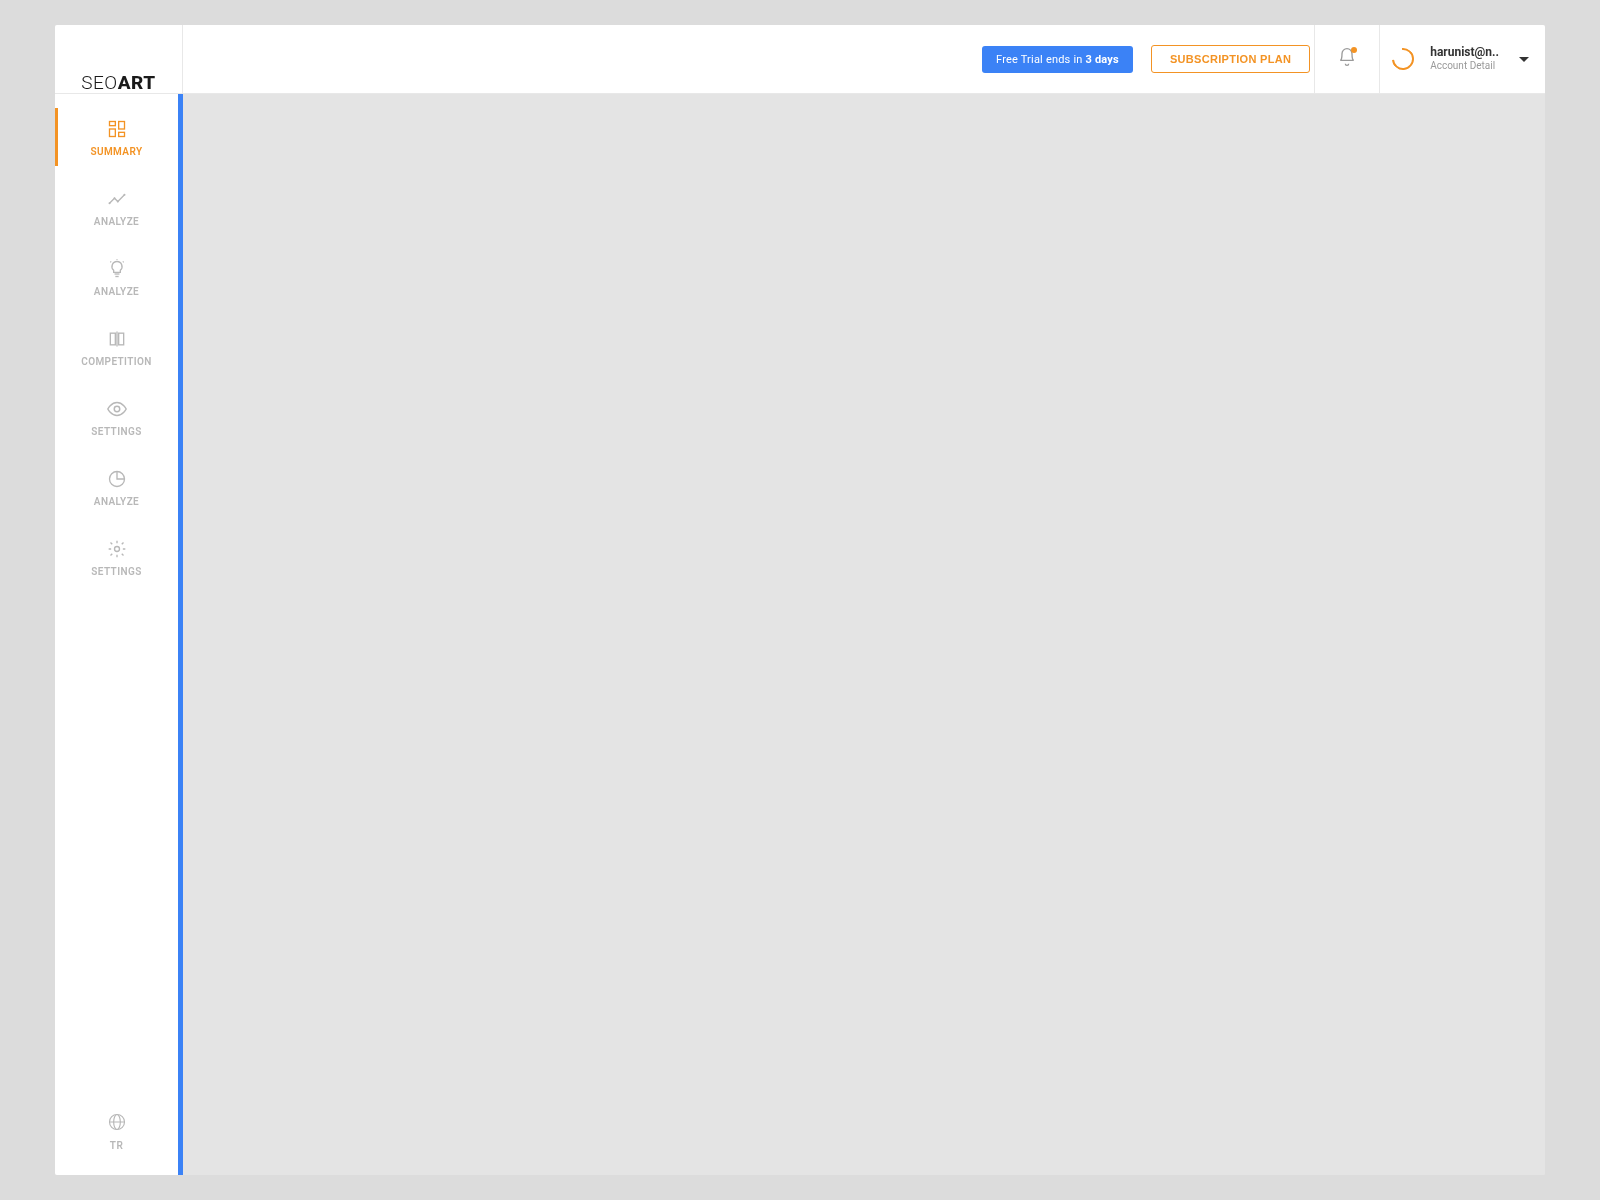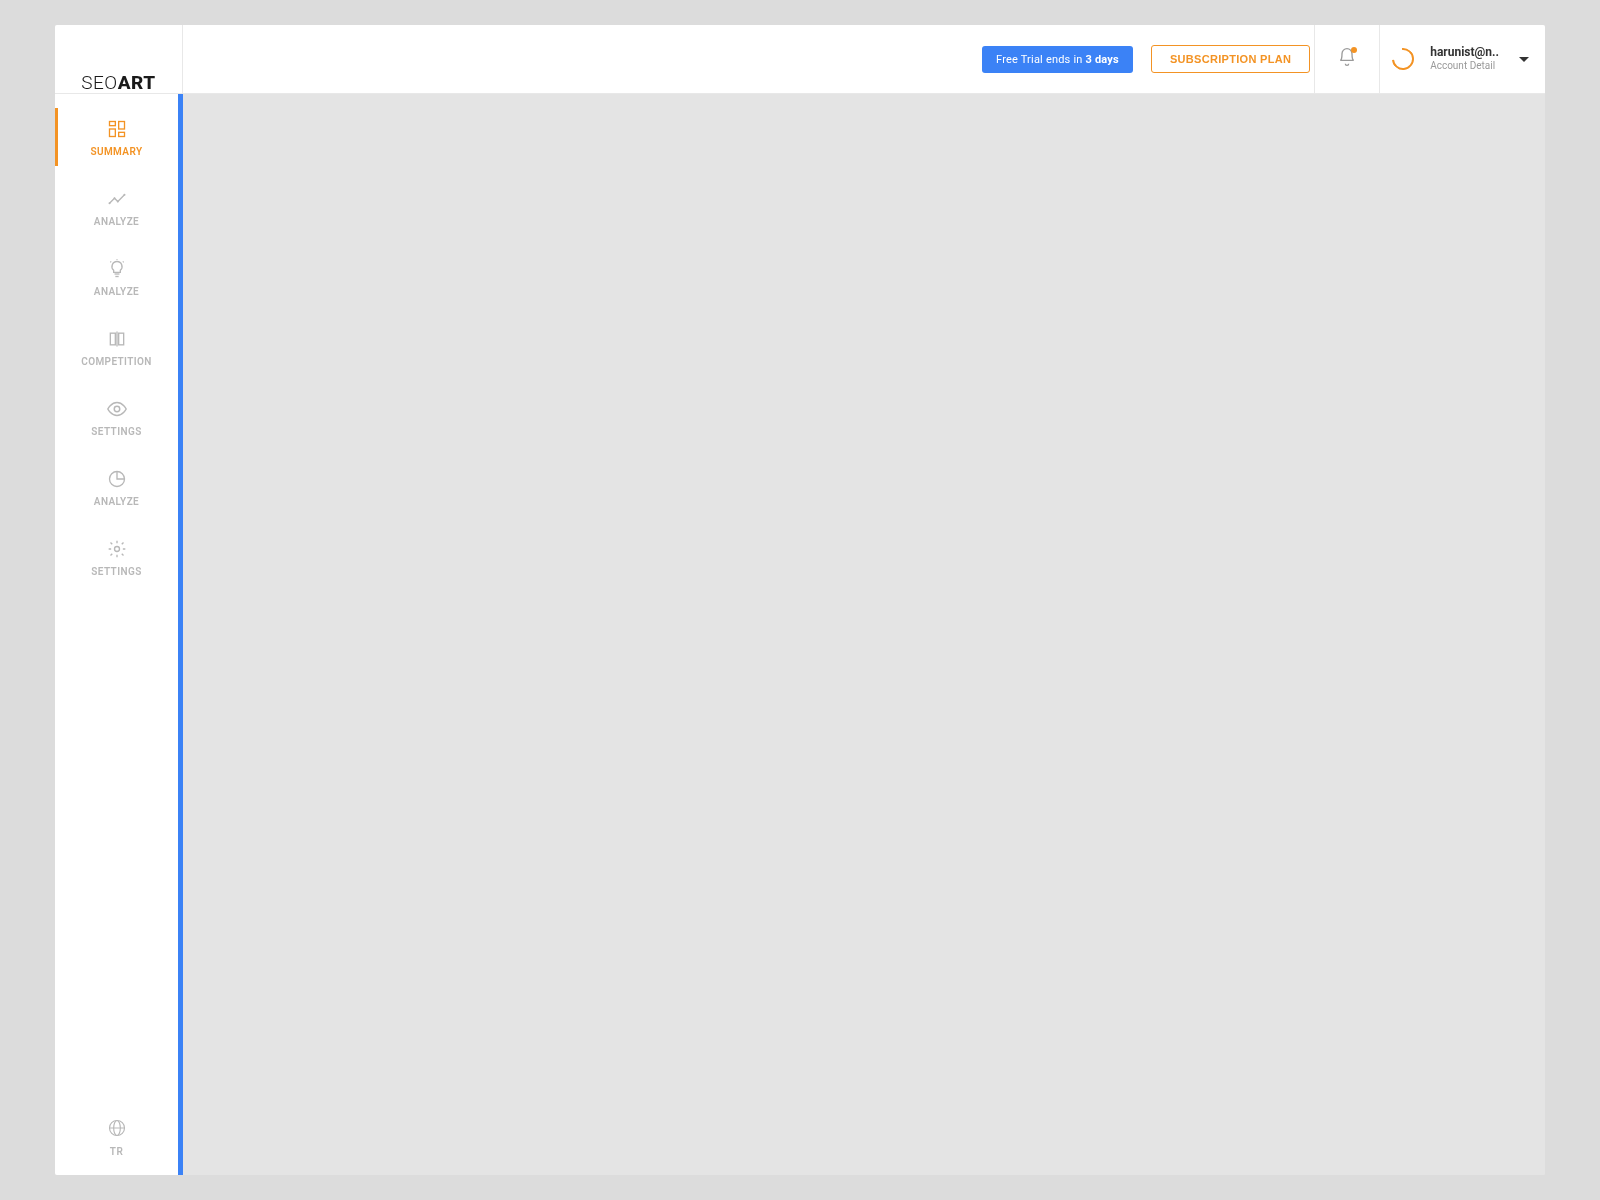--- a/index.html
+++ b/index.html
@@ -196,21 +196,21 @@
       font-size: 10px;
       font-weight: 600;
       letter-spacing: 0.4px;
       color: #b8b8b8;
     }
     .nav-item.active .nav-label {
       color: #f39324;
     }
     .sidebar-bottom {
       margin-top: auto;
-      padding-bottom: 18px;
+      padding-bottom: 24px;
     }
     .lang-item {
       display: flex;
       flex-direction: column;
       align-items: center;
       gap: 4px;
       cursor: pointer;
     }
     .lang-item svg {
       stroke: #b8b8b8;

